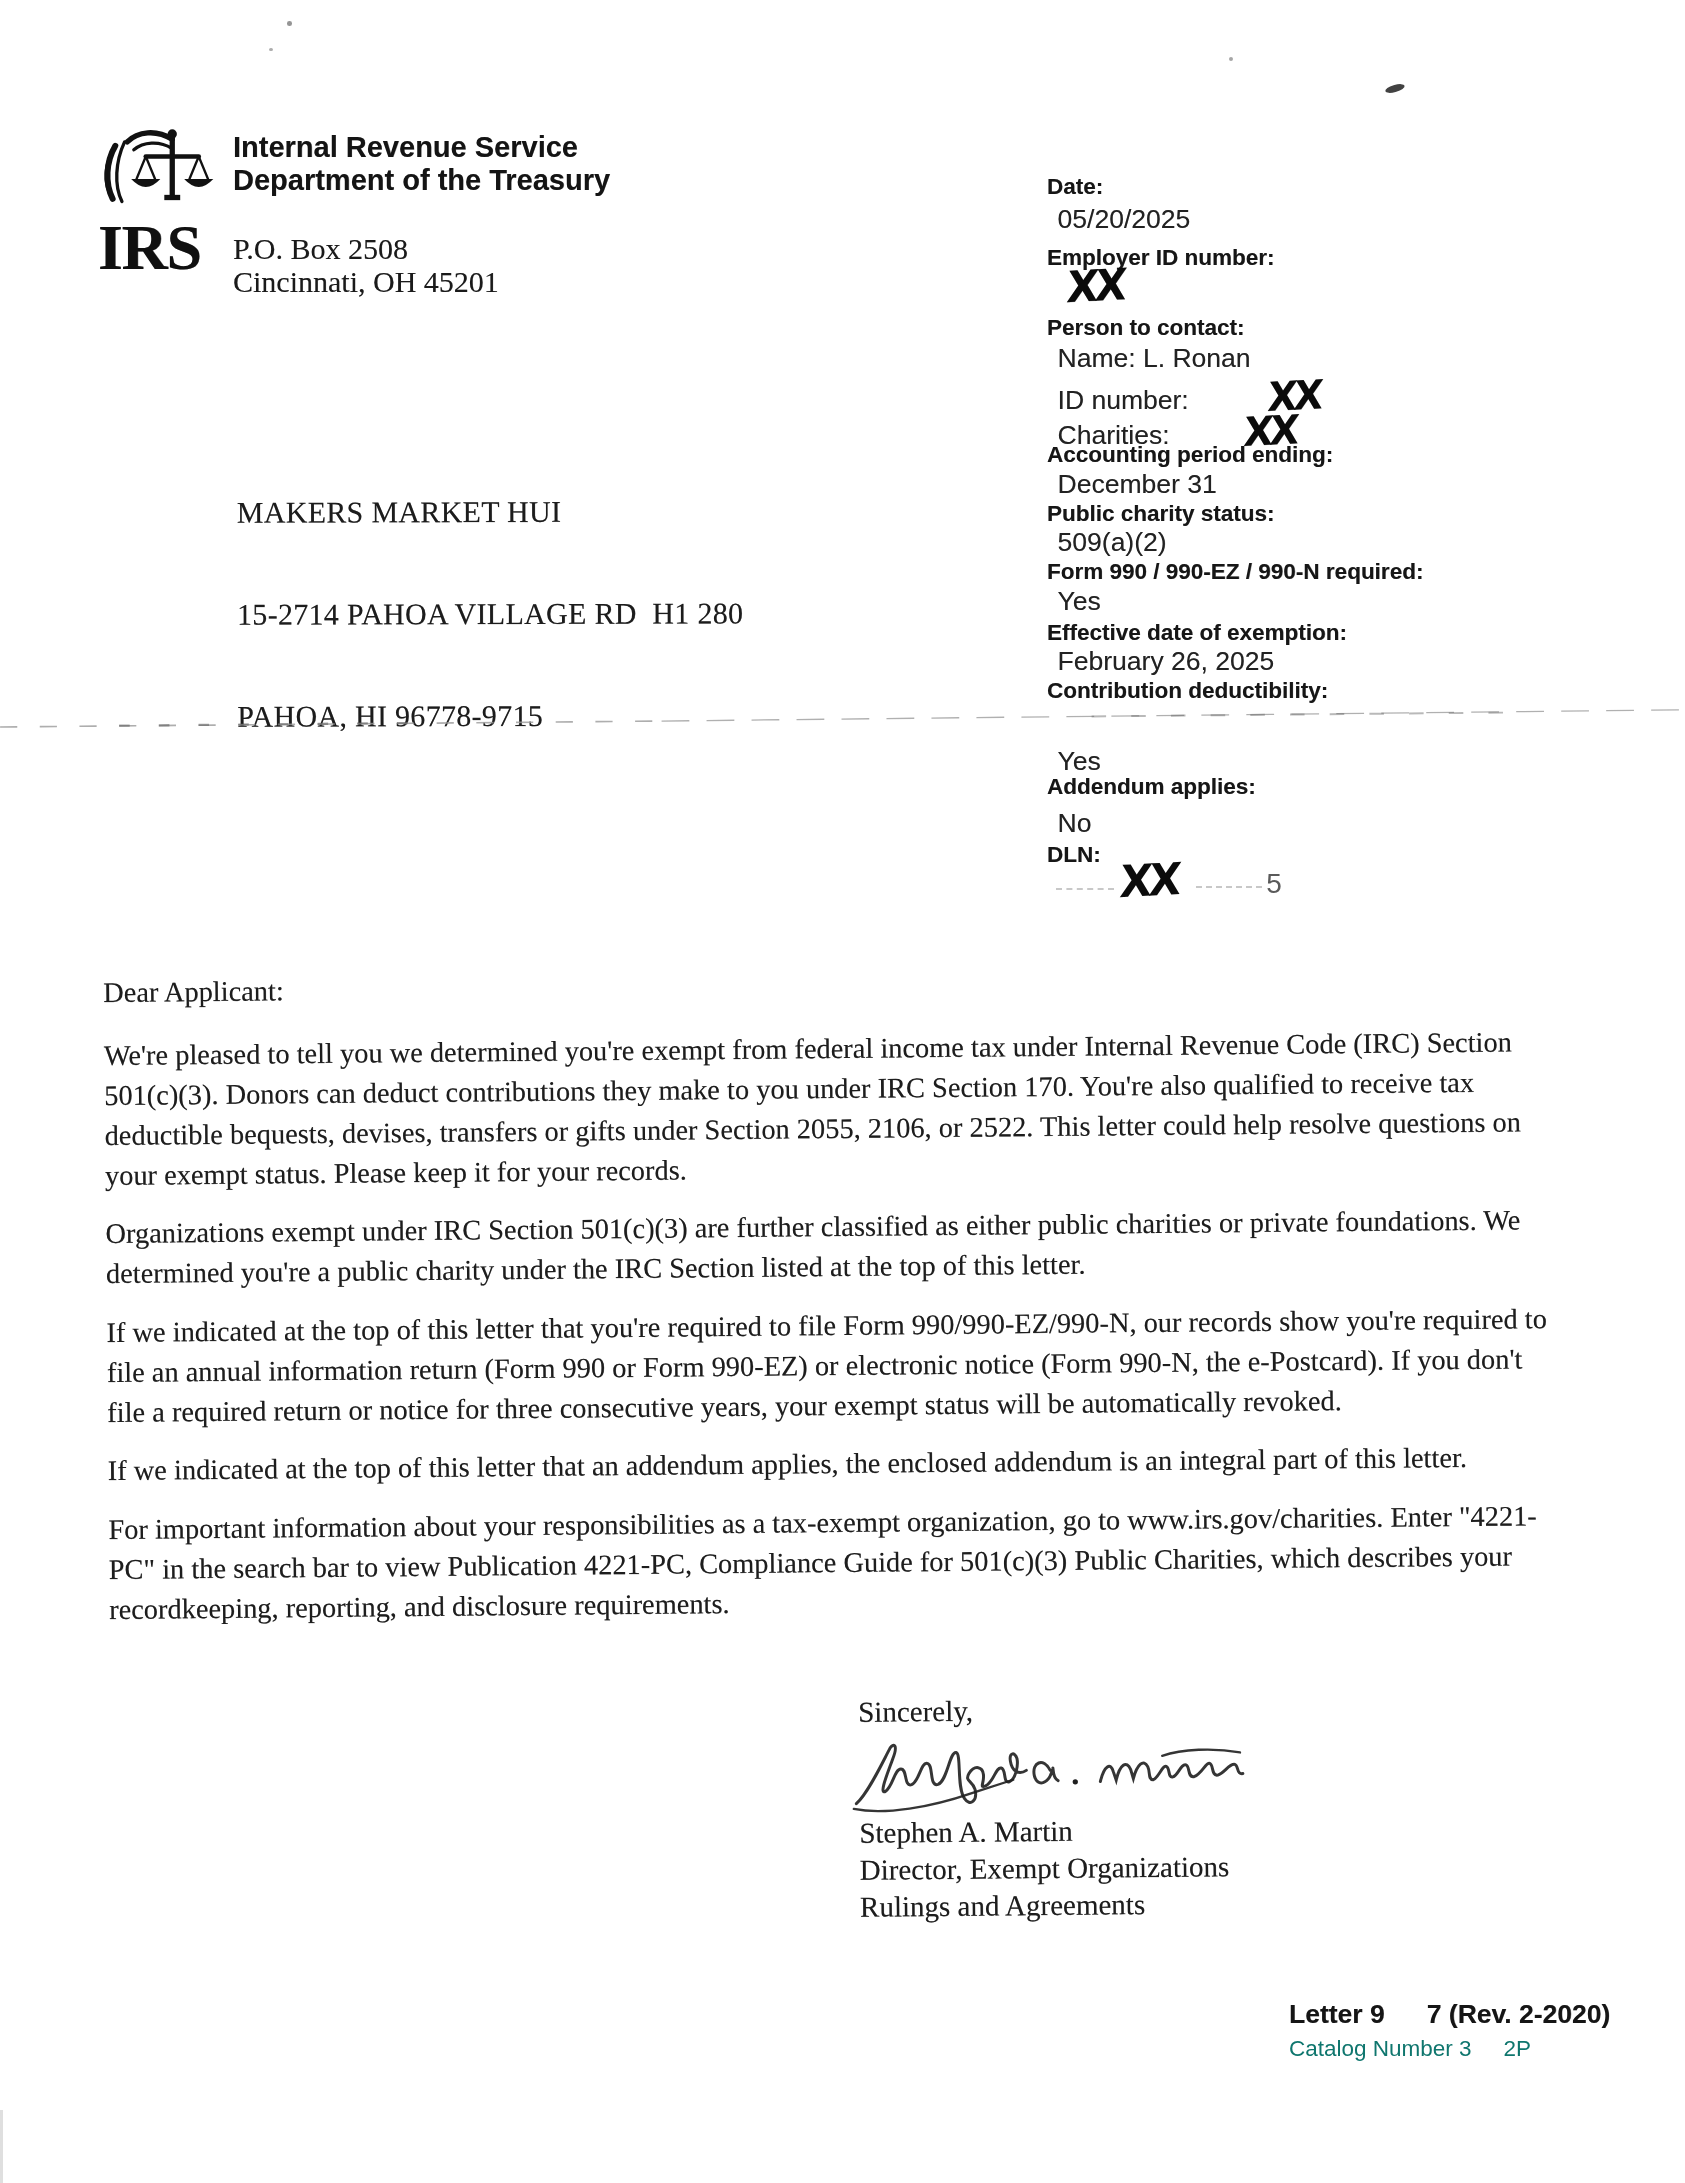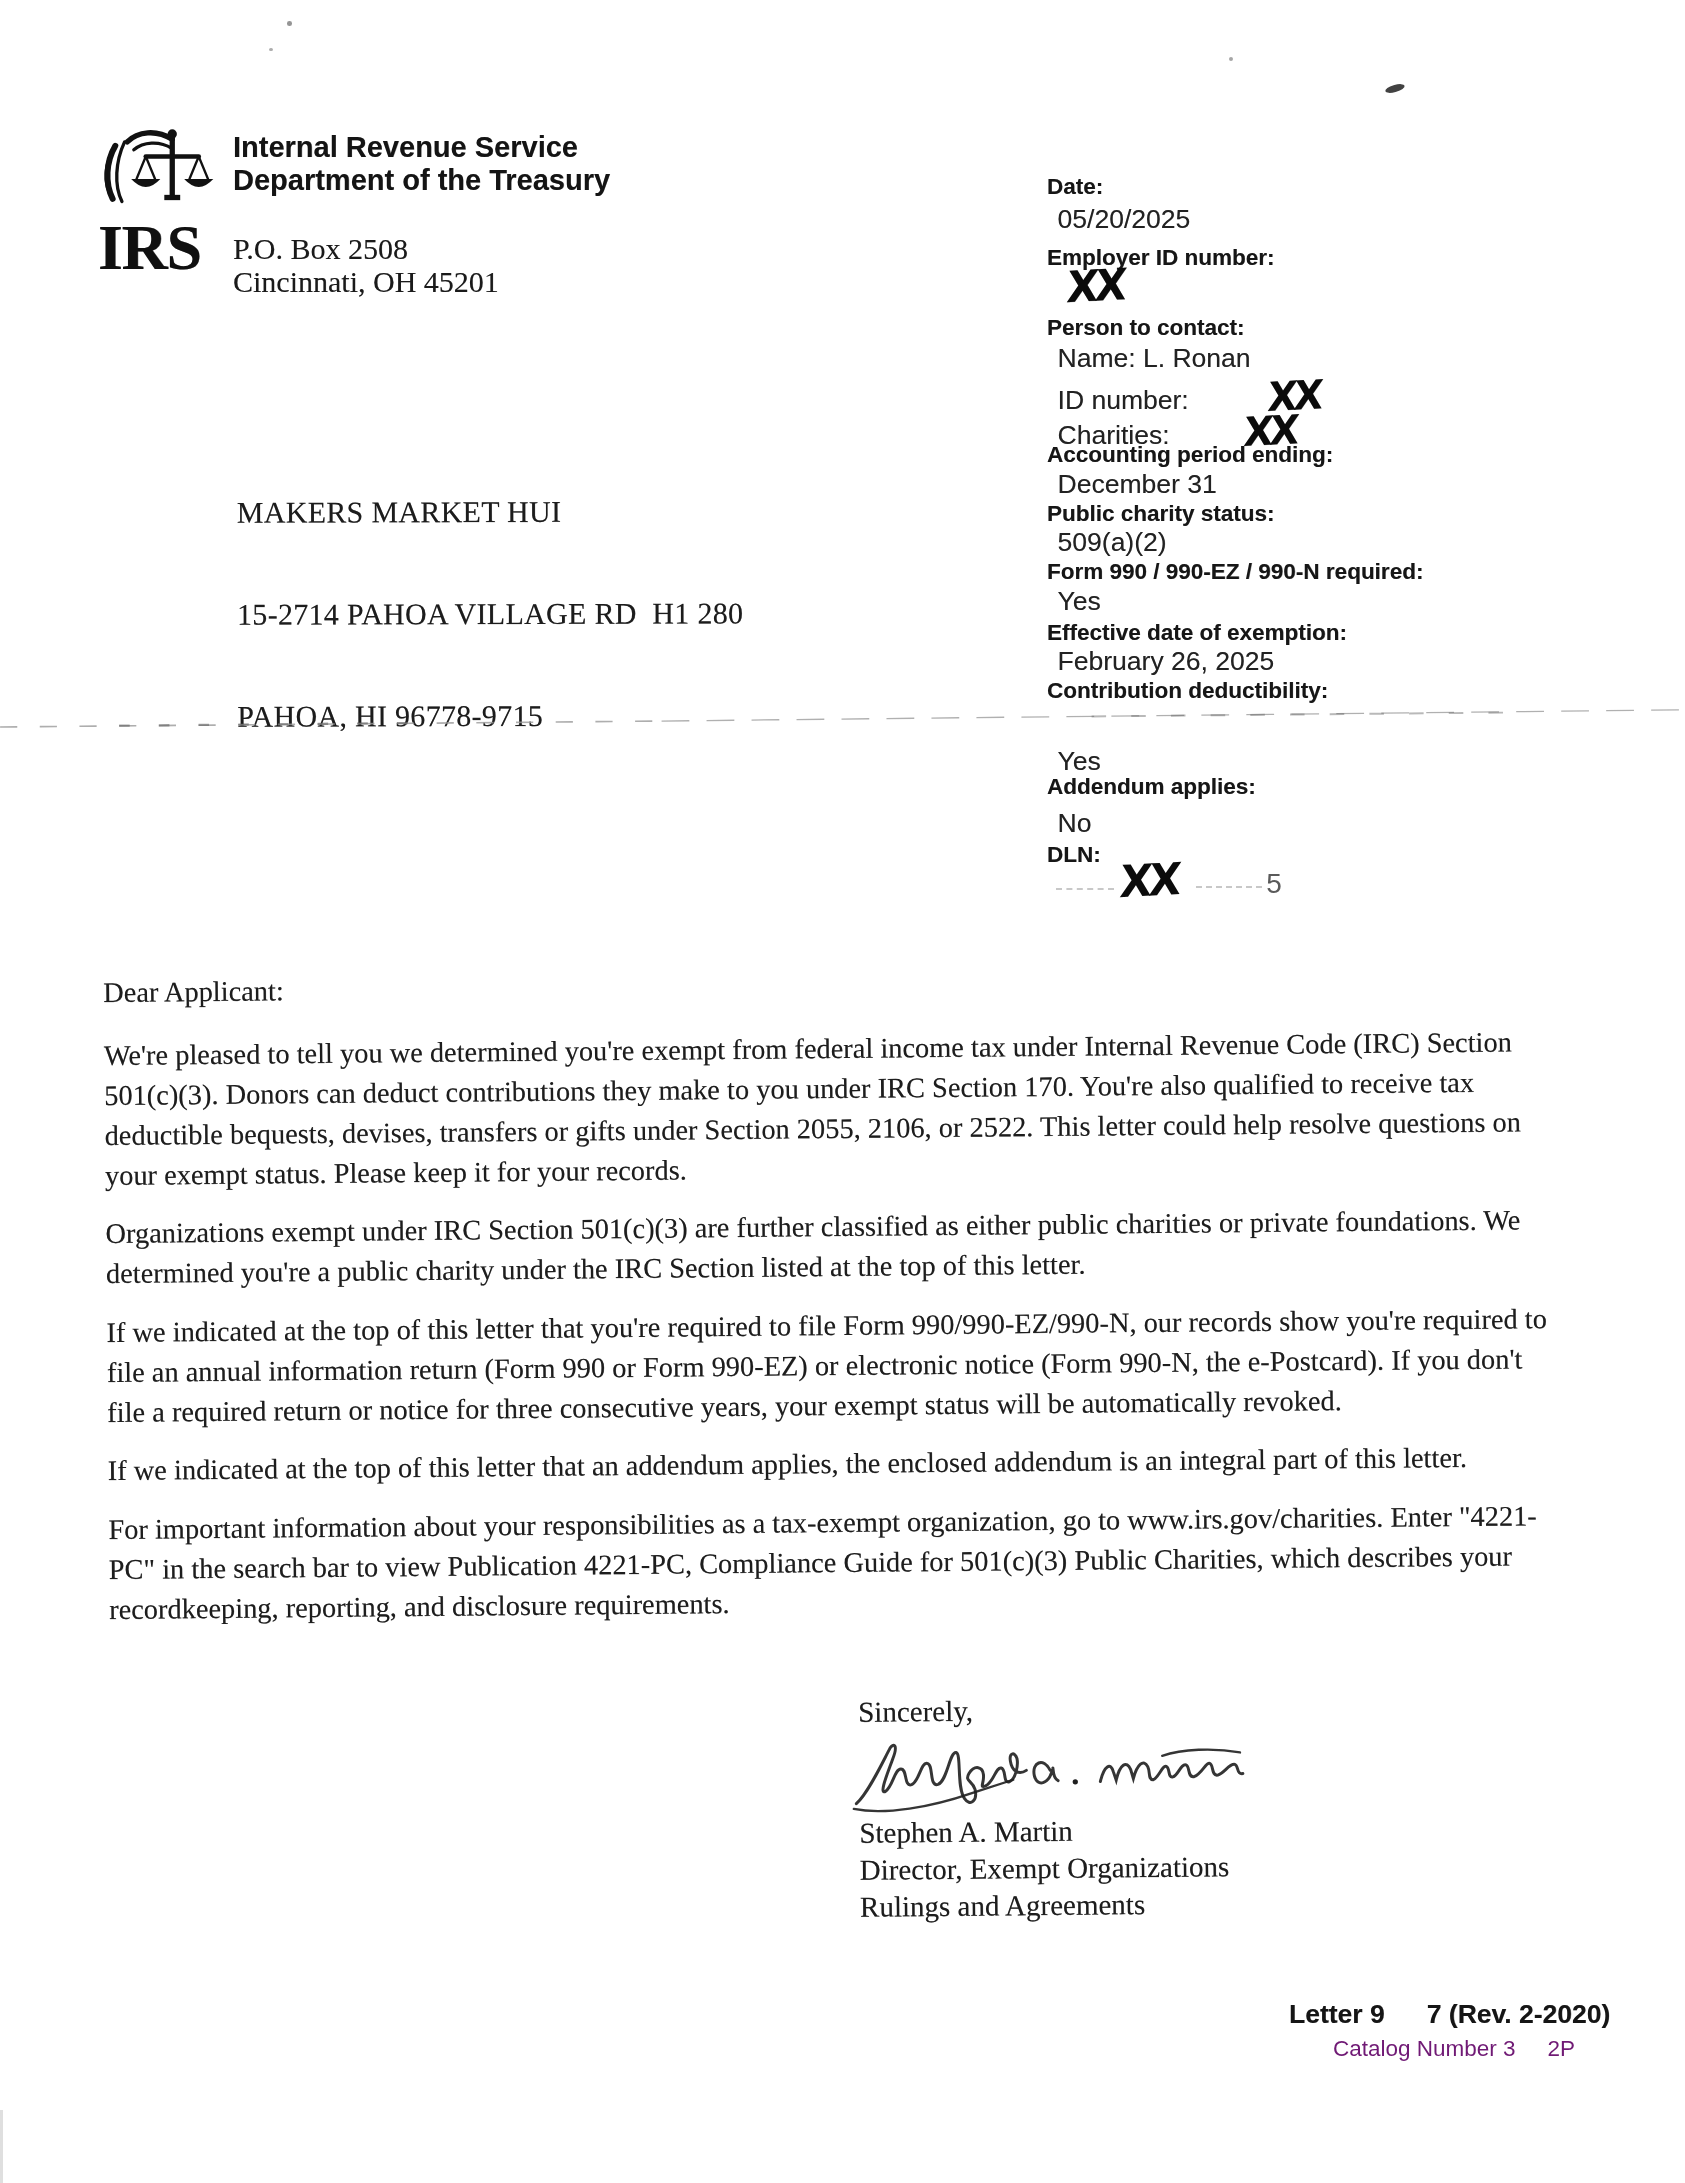--- a/index.html
+++ b/index.html
@@ -80,21 +80,21 @@
   .sig-svg{position:absolute;left:-6.6px;top:32px;}
   .sig-svg path{fill:none;stroke:#1f1f1f;stroke-width:4.5;stroke-linecap:round;opacity:.9;}
   .sig-svg .thin{stroke-width:3.5;}
   
   .footer{
     position:absolute;left:1289px;top:1999px;
     font-family:"Liberation Sans", sans-serif;color:#151515;
   }
   .footer .l1{font-weight:700;font-size:26.5px;line-height:30px;
     text-shadow:0.3px 0.3px 0.3px rgba(0,0,0,.4);}
-  .footer .l2{font-weight:400;font-size:22.5px;line-height:26.5px;margin-top:6.6px;color:#701a75;margin-left:44px;}
+  .footer .l2{font-weight:400;font-size:22.5px;line-height:26.5px;margin-top:6.6px;color:#0f766e;}
   .gap1{display:inline-block;width:42px;}
   .gap2{display:inline-block;width:32px;}
   
   .artifact{position:absolute;}
   .speck{position:absolute;border-radius:50%;background:#5c5c5c;}
 </style>
 </head>
 <body>
 
 <div class="page">

